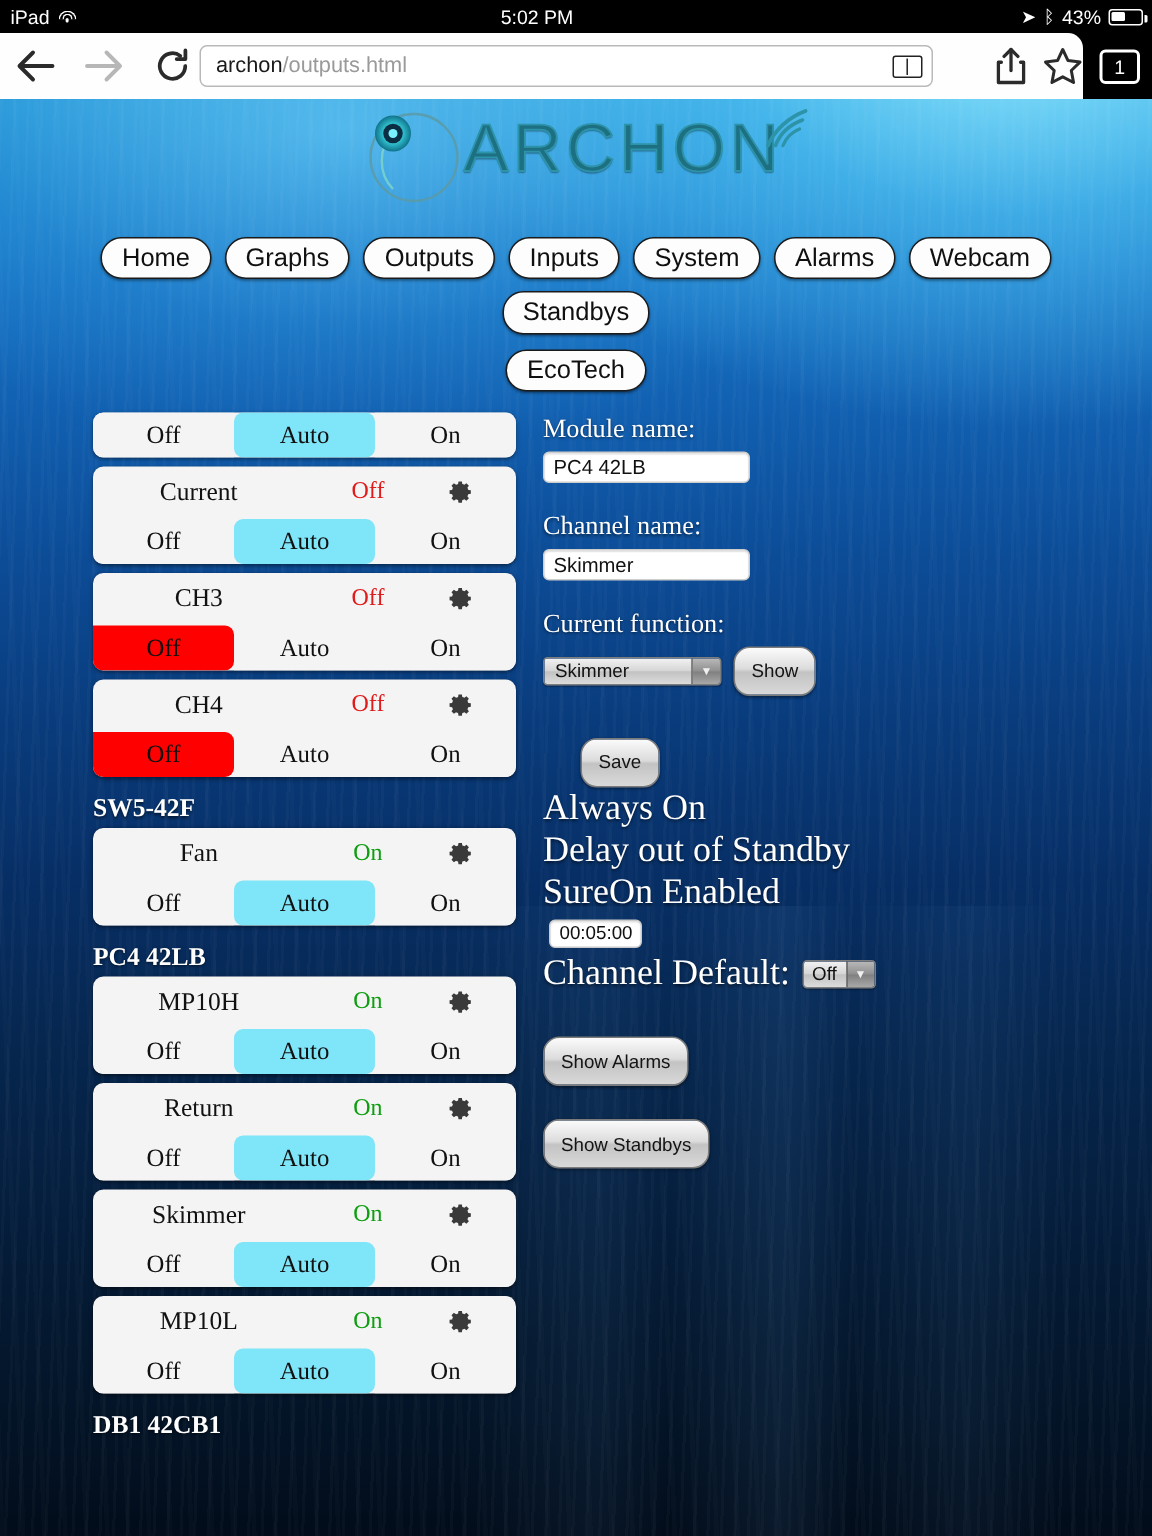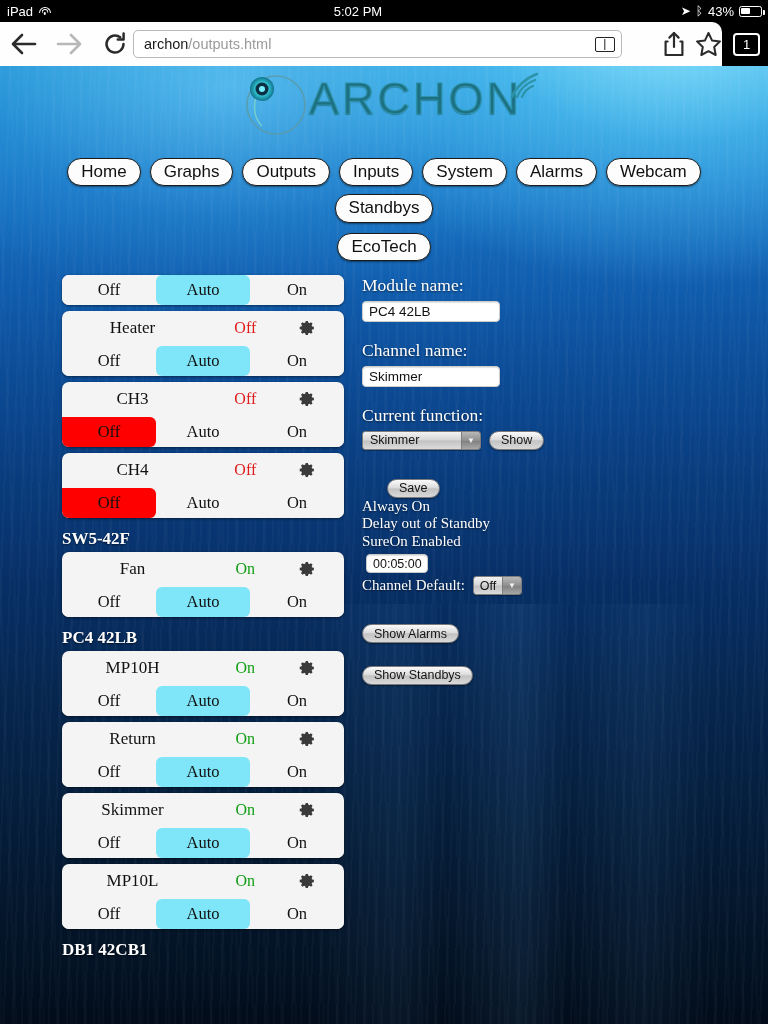--- a/index.html
+++ b/index.html
@@ -190,27 +190,27 @@
   .sel .val.w-wide{ width:98px; }
   .sel .val.w-narrow{ width:28px; justify-content:center; }
   .sel .arw{
     width:19px; background:linear-gradient(180deg,#b9b9b9 0%,#8f8f8f 50%,#7f7f7f 52%,#a8a8a8 100%);
     border-left:1px solid #7d7d7d;
     display:flex; align-items:center; justify-content:center;
     color:#f0f0f0; font-size:8px;
   }
   .pillbtn{
     display:inline-flex; align-items:center; justify-content:center;
-    height:19px; padding:0 11px; border:1px solid #7b7b7b; border-radius:11px;
+    height:33px; padding:0 11px; border:1px solid #7b7b7b; border-radius:11px;
     background:linear-gradient(180deg,#fbfbfb 0%,#dcdcdc 45%,#c3c3c3 52%,#d9d9d9 100%);
     font-family:"Liberation Sans","DejaVu Sans",sans-serif; font-size:12.5px; color:#141414;
     box-shadow:0 1px 2px rgba(0,0,0,.4); vertical-align:middle;
   }
   .row-inline{ display:flex; align-items:center; gap:8px; }
-  .plaintext{ color:#fff; font-size:15px; line-height:1.17;
+  .plaintext{ color:#fff; font-size:24px; line-height:1.17;
               text-shadow:0 1px 2px rgba(0,0,0,.55); }
   .timein{
     background:#fff; border:1px solid #c9c9c9; border-radius:4px;
     height:19px; width:62px; padding:0 6px; font-size:12.5px; color:#111;
     font-family:"Liberation Sans","DejaVu Sans",sans-serif;
     display:flex; align-items:center; margin:4px 0 3px 4px;
     box-shadow:inset 0 1px 1px rgba(0,0,0,.12);
   }
 </style>
 </head>
@@ -329,21 +329,21 @@
 
         <div class="card-btns">
           <div class="btn3">Off</div>
           <div class="btn3 sel-auto">Auto</div>
           <div class="btn3">On</div>
         </div>
       </div>
 
       <div class="card">
         <div class="card-head">
-          <div class="ch-name">Heater</div>
+          <div class="ch-name">Current</div>
           <div class="ch-status off">Off</div>
           <svg class="ch-gear" viewBox="0 0 24 24">
             <path fill="#3a3a3a" d="M12 8.2a3.8 3.8 0 1 0 0 7.6 3.8 3.8 0 0 0 0-7.6zm0 5.6a1.8 1.8 0 1 1 0-3.6 1.8 1.8 0 0 1 0 3.6z"></path>
             <path fill="#3a3a3a" d="M21 13.6v-3.2l-2.4-.4a6.9 6.9 0 0 0-.8-1.9l1.4-2-2.3-2.3-2 1.4a6.9 6.9 0 0 0-1.9-.8L12.6 2h-3.2l-.4 2.4c-.7.2-1.3.5-1.9.8l-2-1.4L2.8 6.1l1.4 2c-.3.6-.6 1.2-.8 1.9L1 10.4v3.2l2.4.4c.2.7.5 1.3.8 1.9l-1.4 2 2.3 2.3 2-1.4c.6.3 1.2.6 1.9.8l.4 2.4h3.2l.4-2.4c.7-.2 1.3-.5 1.9-.8l2 1.4 2.3-2.3-1.4-2c.3-.6.6-1.2.8-1.9l2.4-.4z"></path>
           </svg>
         </div>
         <div class="card-btns">
           <div class="btn3">Off</div>
           <div class="btn3 sel-auto">Auto</div>
           <div class="btn3">On</div>

